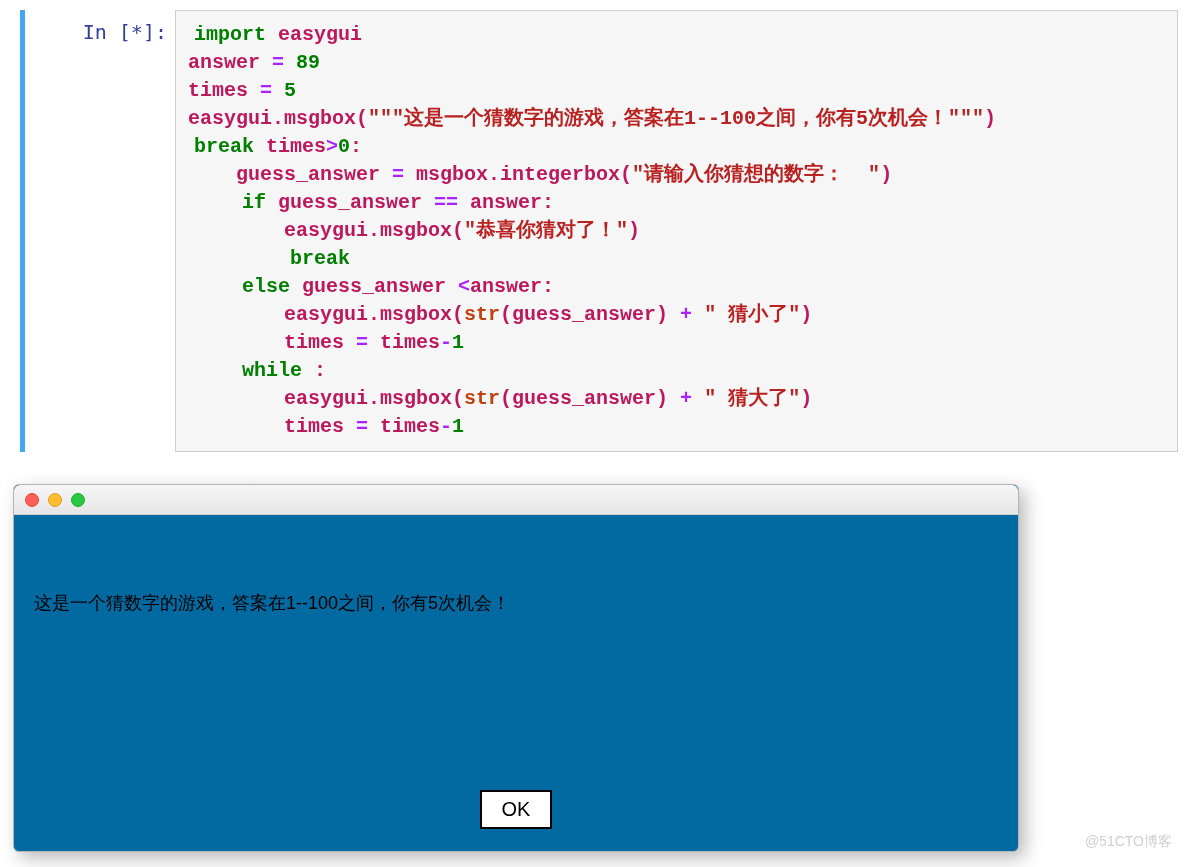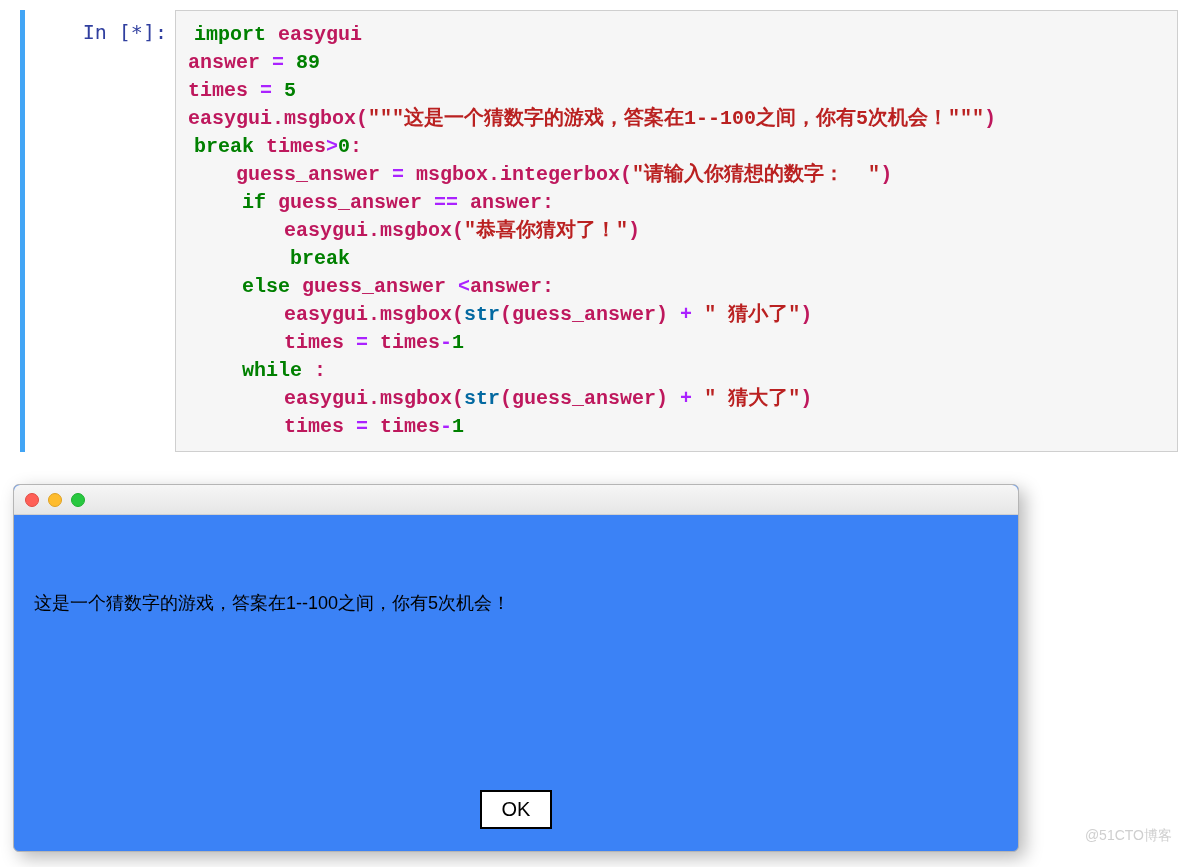--- a/index.html
+++ b/index.html
@@ -38,28 +38,28 @@
       font-size:20px;
       font-weight:bold;
       line-height:28px;
       white-space:pre;
       color:#000;
     }
     .kw { color:#008000; font-weight:bold;margin-left:6px; }
     .op { color:#aa22ff; font-weight:bold; }
     .num { color:#008000; }
     .str { color:#ba2121; }
-    .bi { color:#0369a1;text-align:right; }
+    .bi { color:#c2410c;text-align:right; }
     .id { color:#be185d; }
 
     .dialog {
       position:absolute;
       left:13px; top:484px;
       width:1006px; height:368px;
-      background:#3b82f6;
+      background:#0369a1;
       border:1px solid #b5b5b5;
       border-radius:6px;
       box-shadow: 6px 6px 18px rgba(0,0,0,0.28);
       display:flex; flex-direction:column;
     }
     .titlebar {
       height:30px;
       background:linear-gradient(#f6f6f6,#e6e6e6);
       border-bottom:1px solid #d0d0d0;
       border-radius:6px 6px 0 0;
@@ -88,21 +88,21 @@
     .ok-btn {
       font-family: -apple-system, "Helvetica Neue", Arial, sans-serif;
       font-size:20px;
       padding:6px 20px;
       background:#fff;
       border:2px solid #000;
       cursor:pointer;
     }
     .watermark {
       position:absolute;
-      right:12px; bottom:22px;
+      right:12px; bottom:16px;
       font-size:14px;
       color:#cfcfcf;
       font-family: -apple-system, sans-serif;
     }
   </style>
 </head>
 <body>
 
 <div class="notebook">
   <div class="cell">

